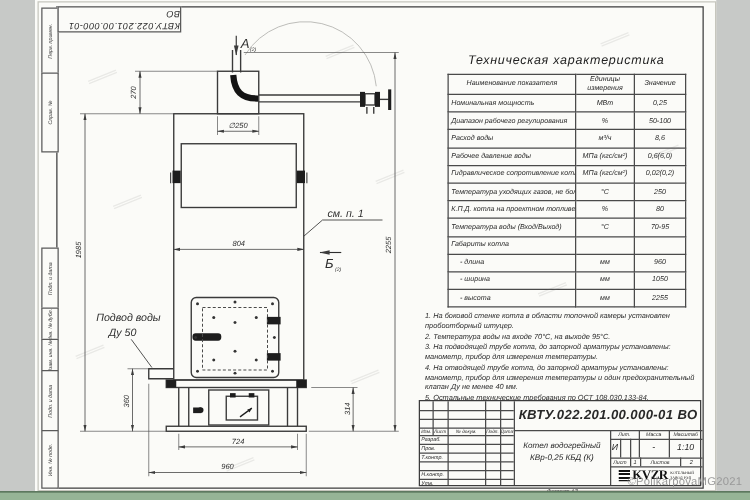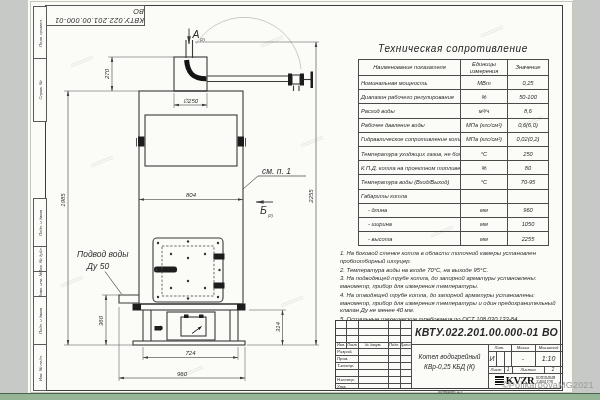--- a/index.html
+++ b/index.html
@@ -192,21 +192,21 @@
     <text x="108.5" y="74" font-size="6" text-anchor="middle" transform="rotate(-90 108.5 74)">270</text>
     <text x="191" y="196.8" font-size="6" text-anchor="middle">804</text>
     <text x="64.8" y="200" font-size="6" text-anchor="middle" transform="rotate(-90 64.8 200)">1985</text>
     <text x="102.8" y="321" font-size="6" text-anchor="middle" transform="rotate(-90 102.8 321)">360</text>
     <text x="190.5" y="355" font-size="6" text-anchor="middle">724</text>
     <text x="182" y="375.6" font-size="6" text-anchor="middle">960</text>
     <text x="279.6" y="327" font-size="6" text-anchor="middle" transform="rotate(-90 279.6 327)">314</text>
     <text x="312.8" y="196" font-size="6" text-anchor="middle" transform="rotate(-90 312.8 196)">2255</text>
   </svg>
 
-  <div class="tbl-title">Техническая сопротивление</div>
+  <div class="tbl-title">Техническая характеристика</div>
   <table class="tech">
     <colgroup>
         <col style="width:102px">
         <col style="width:47px">
         <col style="width:41px">
       </colgroup>
     <tbody>
         <tr class="hdr">
       <td>Наименование показателя</td>
       <td>Единицы измерения</td>

